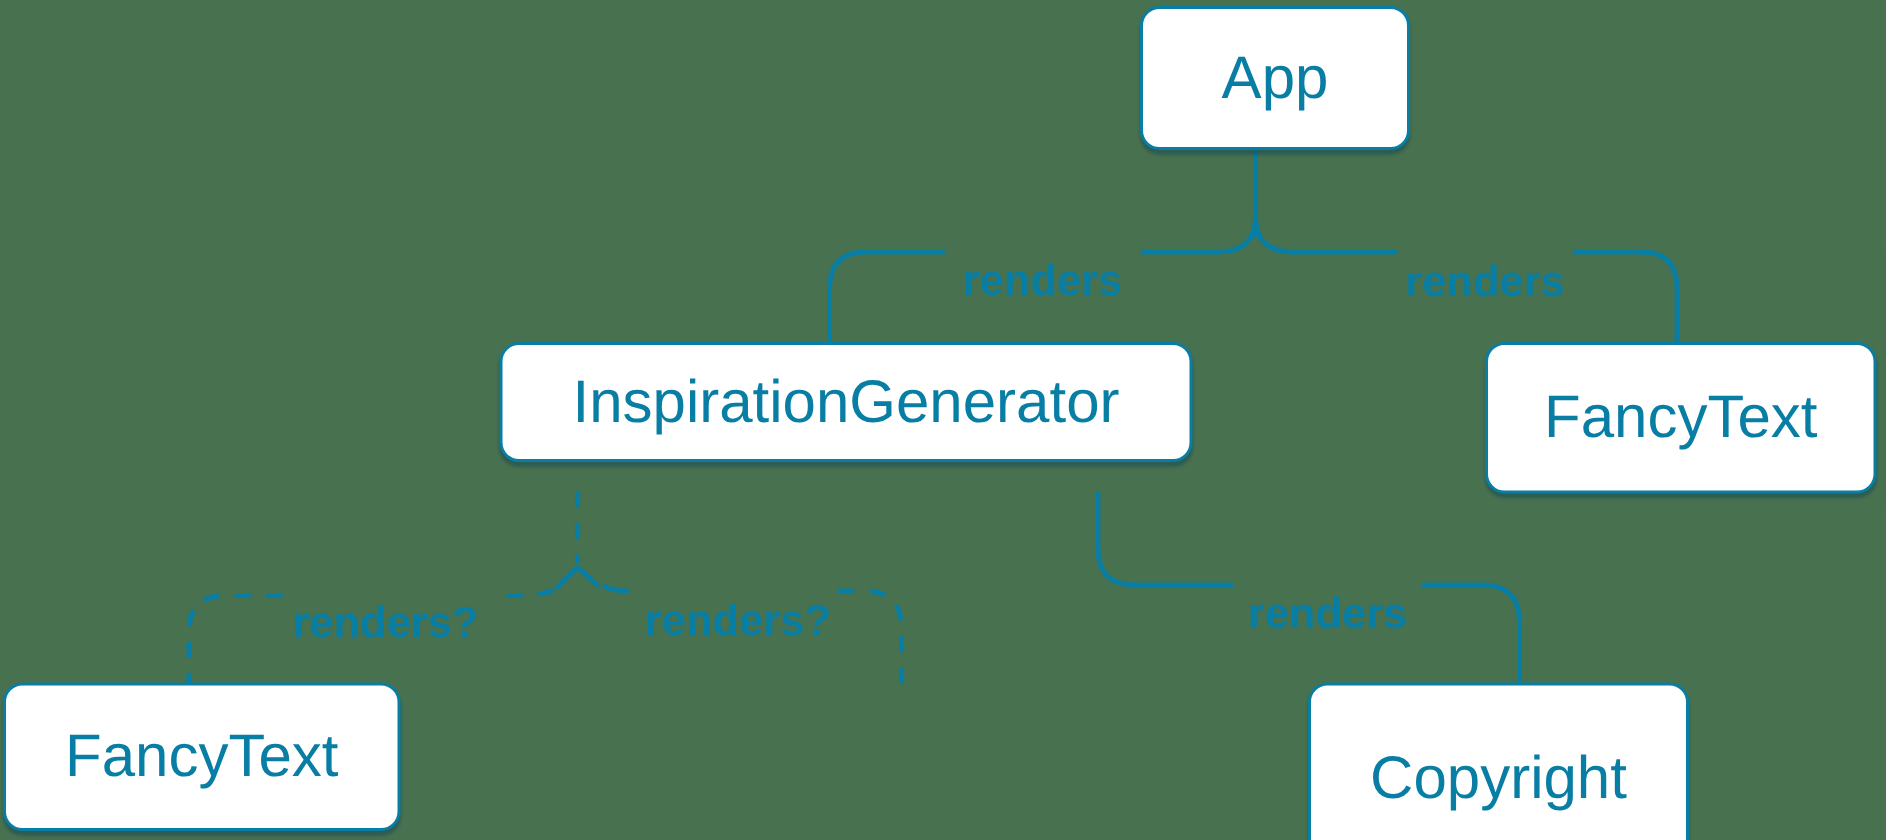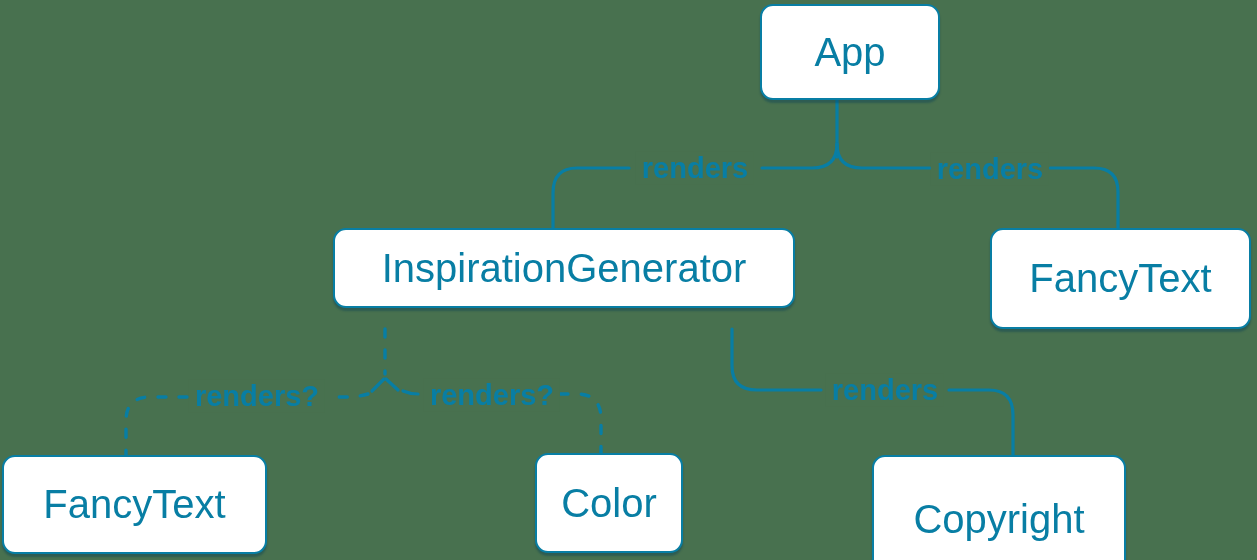--- a/index.html
+++ b/index.html
@@ -23,21 +23,21 @@
     border-radius:13px;
     box-shadow:0 3px 2px rgba(8,62,88,.4);
     display:flex;align-items:center;justify-content:center;
     color:var(--accent);font-size:40px;font-weight:400;
     white-space:nowrap;
   }
   .edge-label{
     position:absolute;transform:translate(-50%,-50%);
     color:var(--accent);background:var(--bg);
     font-size:29px;font-weight:700;line-height:1;
-    padding:2px 6px;white-space:nowrap;
+    padding:2px 6px;white-space:nowrap;margin-top:20px;
   }
 </style>
 </head>
 <body>
 
 <div class="stage">
 
   <svg class="edges" viewBox="0 0 1257 560" aria-hidden="true">
 
     <path d="M837,100 L837,157"></path>
@@ -63,21 +63,20 @@
   </svg>
 
   <div class="node" style="left:760px;top:4px;width:180px;height:96px">App</div>
 
   <div class="node" style="left:333px;top:228px;width:462px;height:80px">InspirationGenerator</div>
 
   <div class="node" style="left:990px;top:228px;width:261px;height:101px">FancyText</div>
 
   <div class="node" style="left:2px;top:455px;width:265px;height:99px">FancyText</div>
 
-  <div class="node" style="left:535px;top:453px;width:148px;height:100px">Color</div>
 
   <div class="node" style="left:872px;top:455px;width:254px;height:128px">Copyright</div>
 
   <span class="edge-label" style="left:695px;top:168px">renders</span>
 
   <span class="edge-label" style="left:990px;top:169px">renders</span>
 
   <span class="edge-label" style="left:885px;top:390px">renders</span>
 
   <span class="edge-label" style="left:257px;top:396px">renders?</span>

